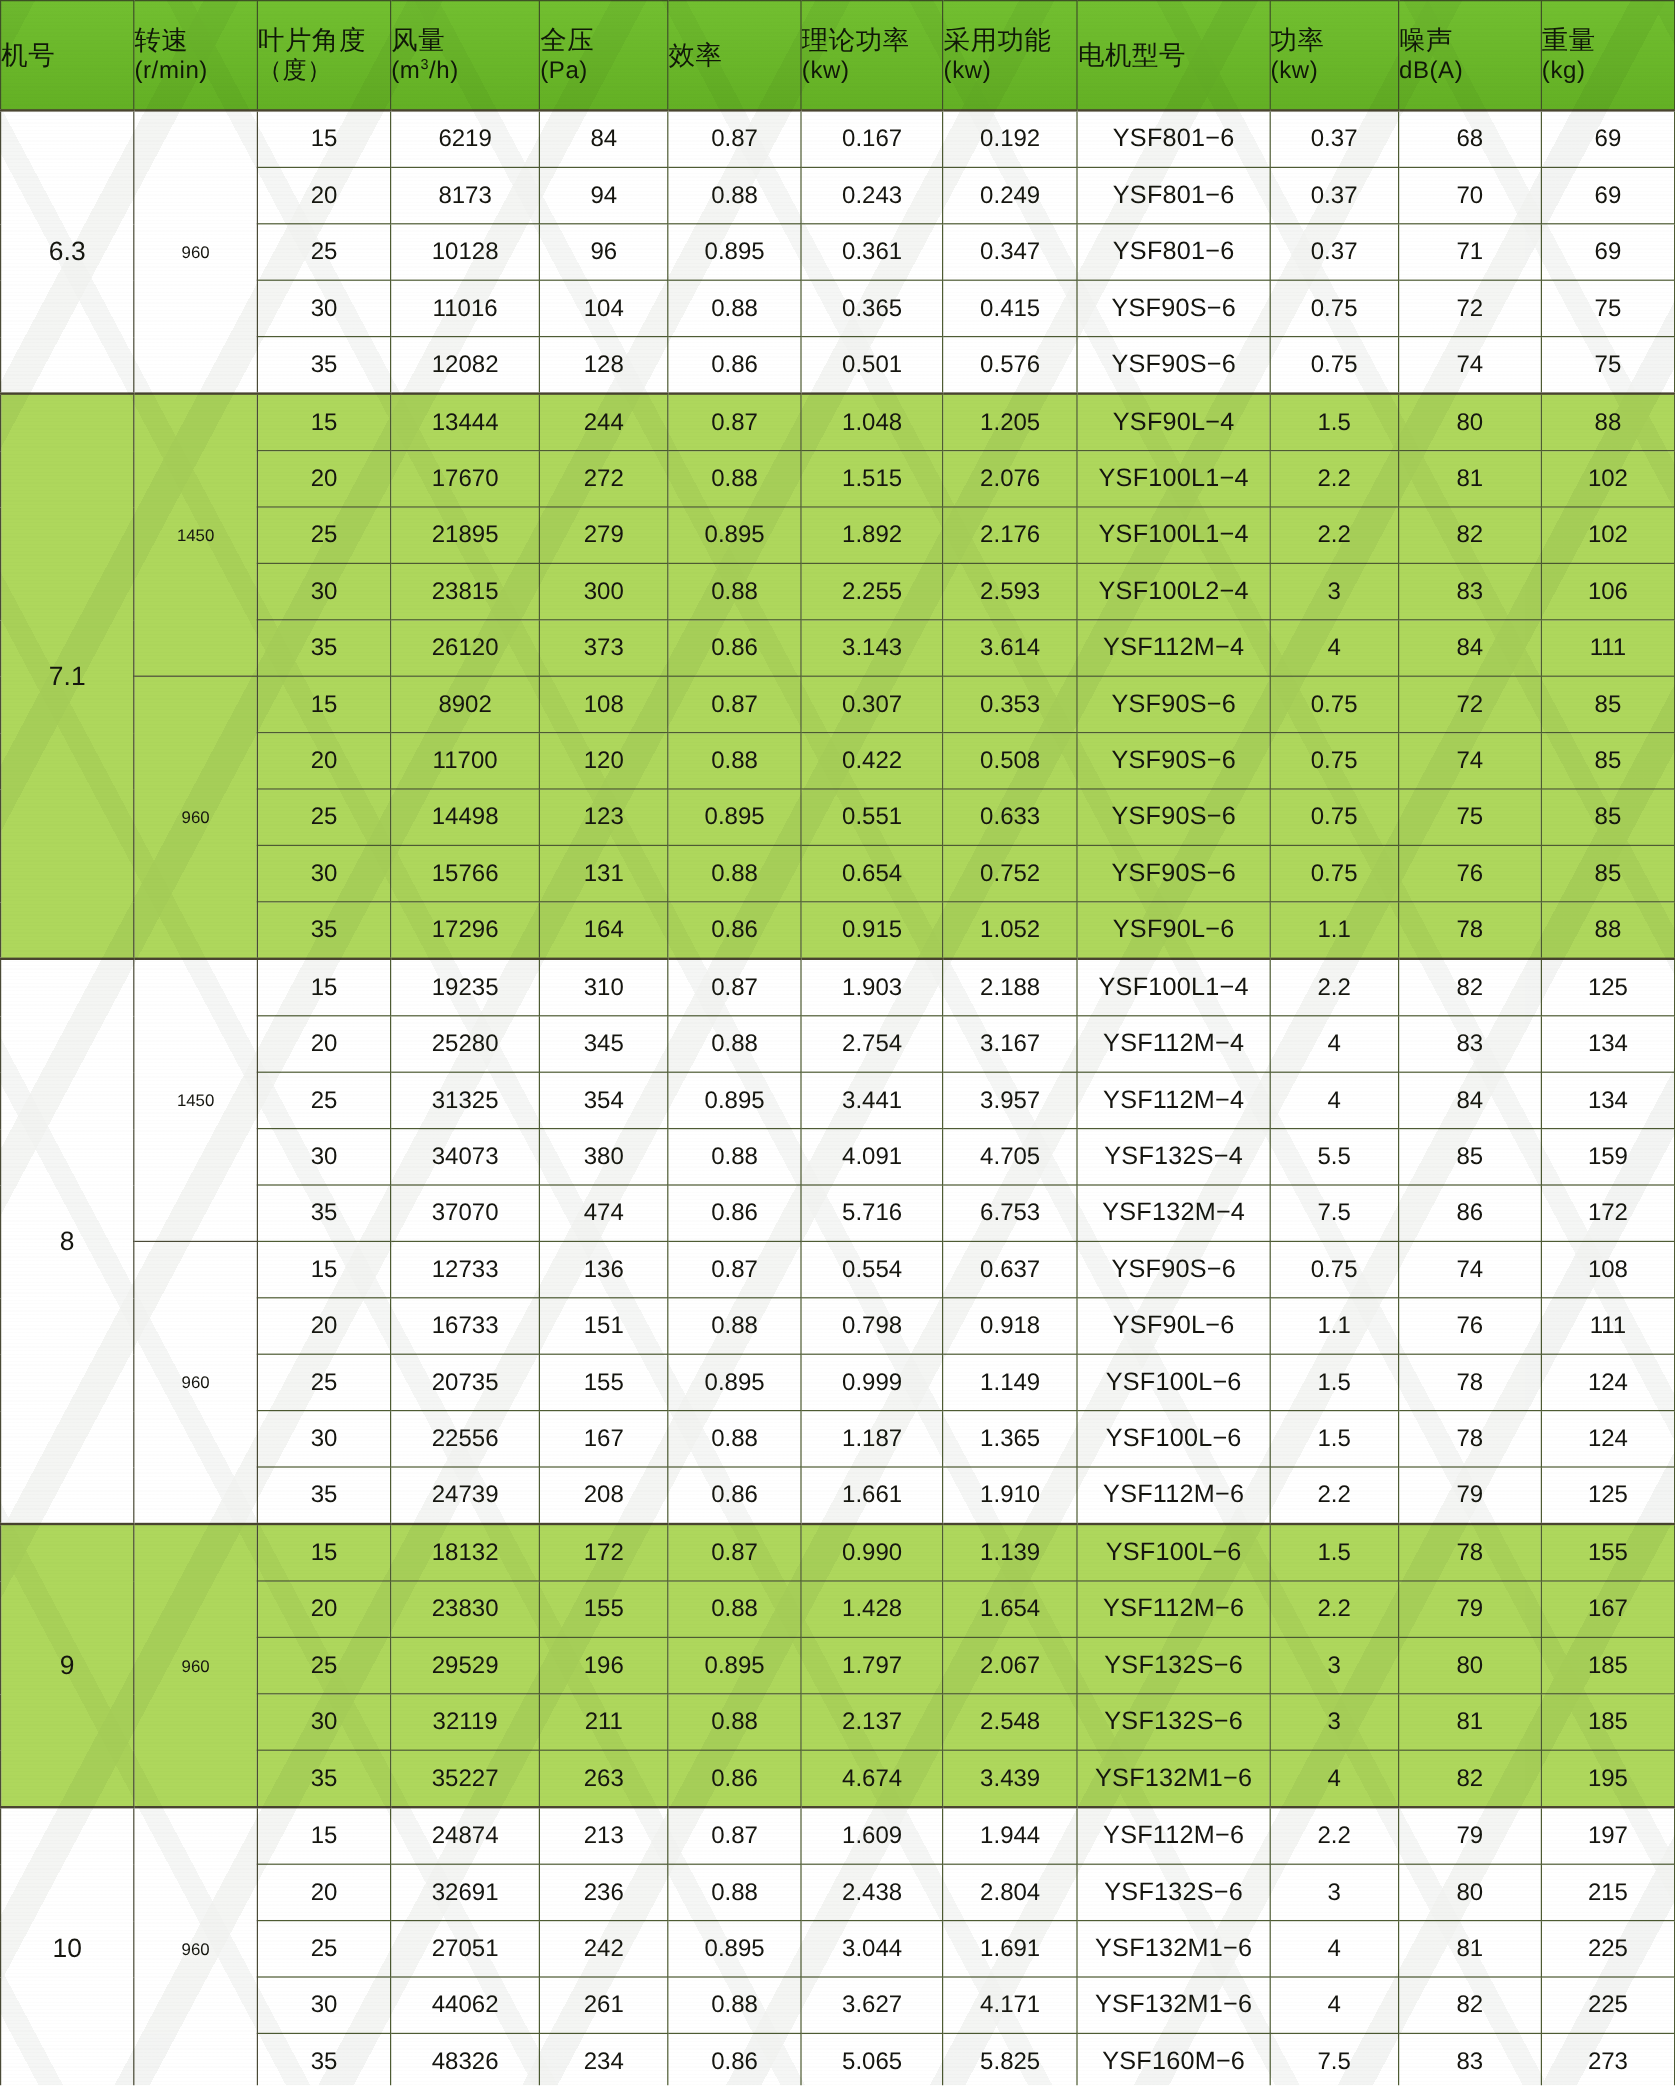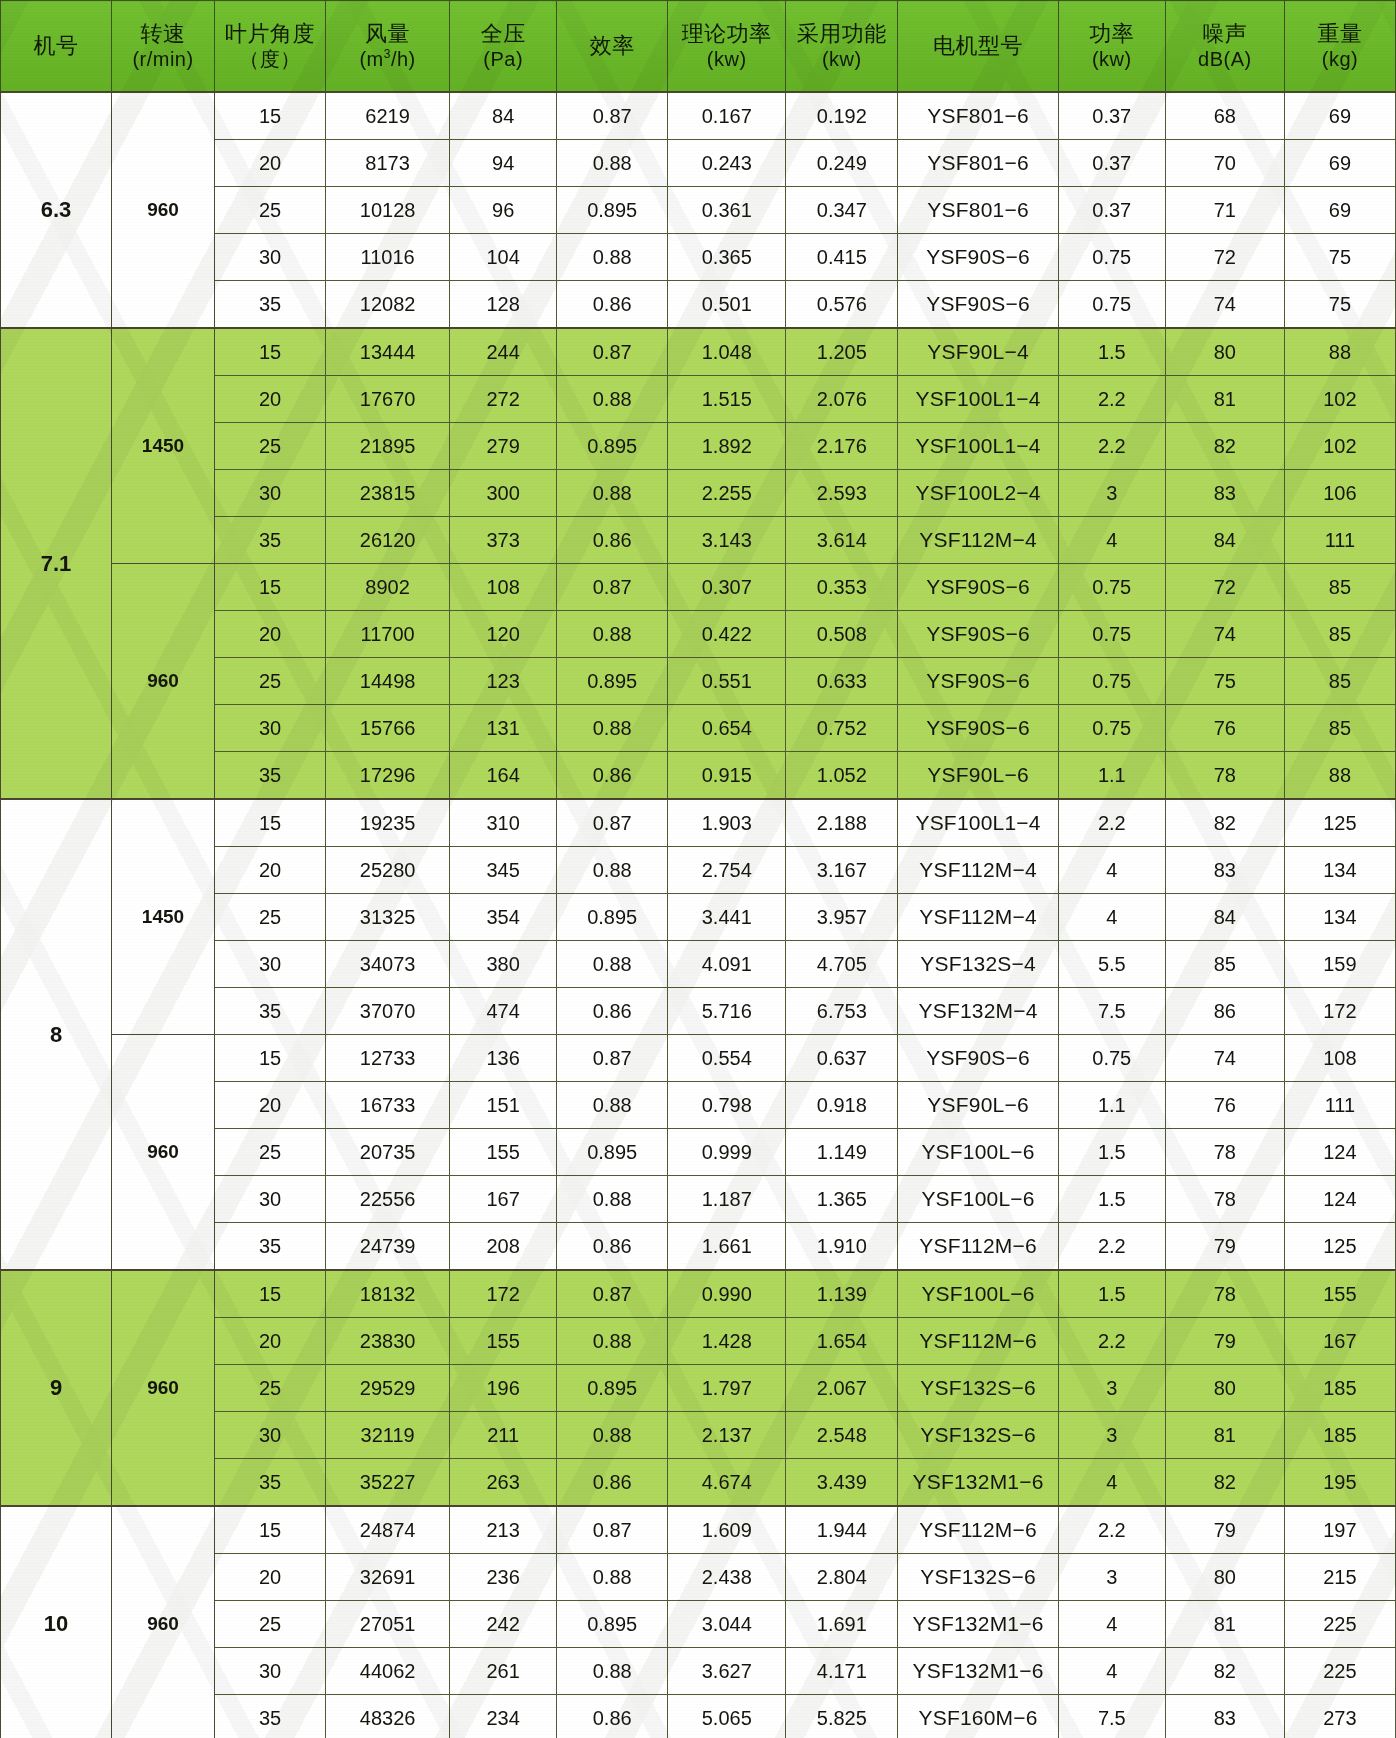--- a/index.html
+++ b/index.html
@@ -60,37 +60,37 @@
   thead th{
     background:#69b82a;
     background-image:linear-gradient(180deg,#72bf30 0%,#63b024 100%);
     color:#101808;
     font-size:21px;
     height:90px;
     font-weight:normal;
     border-color:#3f5226;
     letter-spacing:.5px;
   }
-  .hd{display:flex;flex-direction:column;align-items:center;justify-content:center;gap:1px;}
+  .hd{display:flex;flex-direction:column;align-items:flex-start;justify-content:center;gap:1px;}
   .hd .l1{font-size:22px;}
   .hd .l2{font-size:20px;}
   sup{font-size:12px;vertical-align:super;line-height:0;}
 
   
   tr.green td{background:#aed75c;}
   tr.white td{background:#ffffff;}
 
   td.grp{font-size:22px;}
-  td.rpm{font-size:19px;}
+  td.rpm{font-size:14px;}
   td.motor{font-size:21px;letter-spacing:.2px;}
 
   
   tr.blockstart td{border-top:2px solid #4a4530;}
   tr.rpmsplit td.sub{border-top:1.5px solid #3f5226;}
-  td.grp,td.rpm{border-color:#4a4a36;font-weight:bold;}
+  td.grp,td.rpm{border-color:#4a4a36;}
 </style>
 </head>
 <body>
 
 <div id="sheet">
   <table>
     <colgroup>
       <col class="c-no">
         <col class="c-rpm">
         <col class="c-ang">

